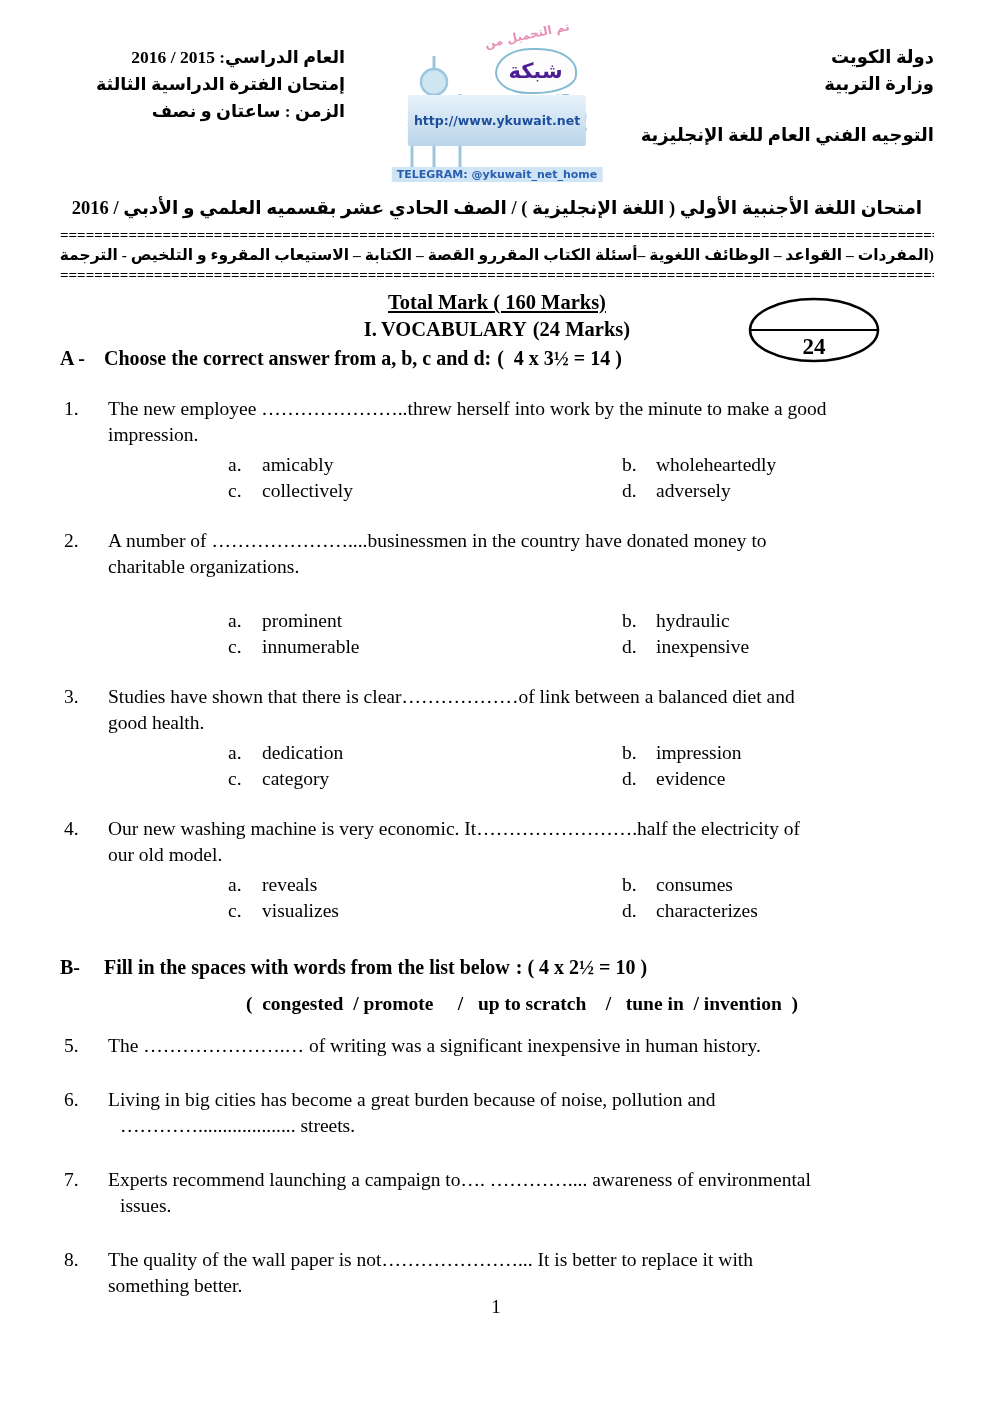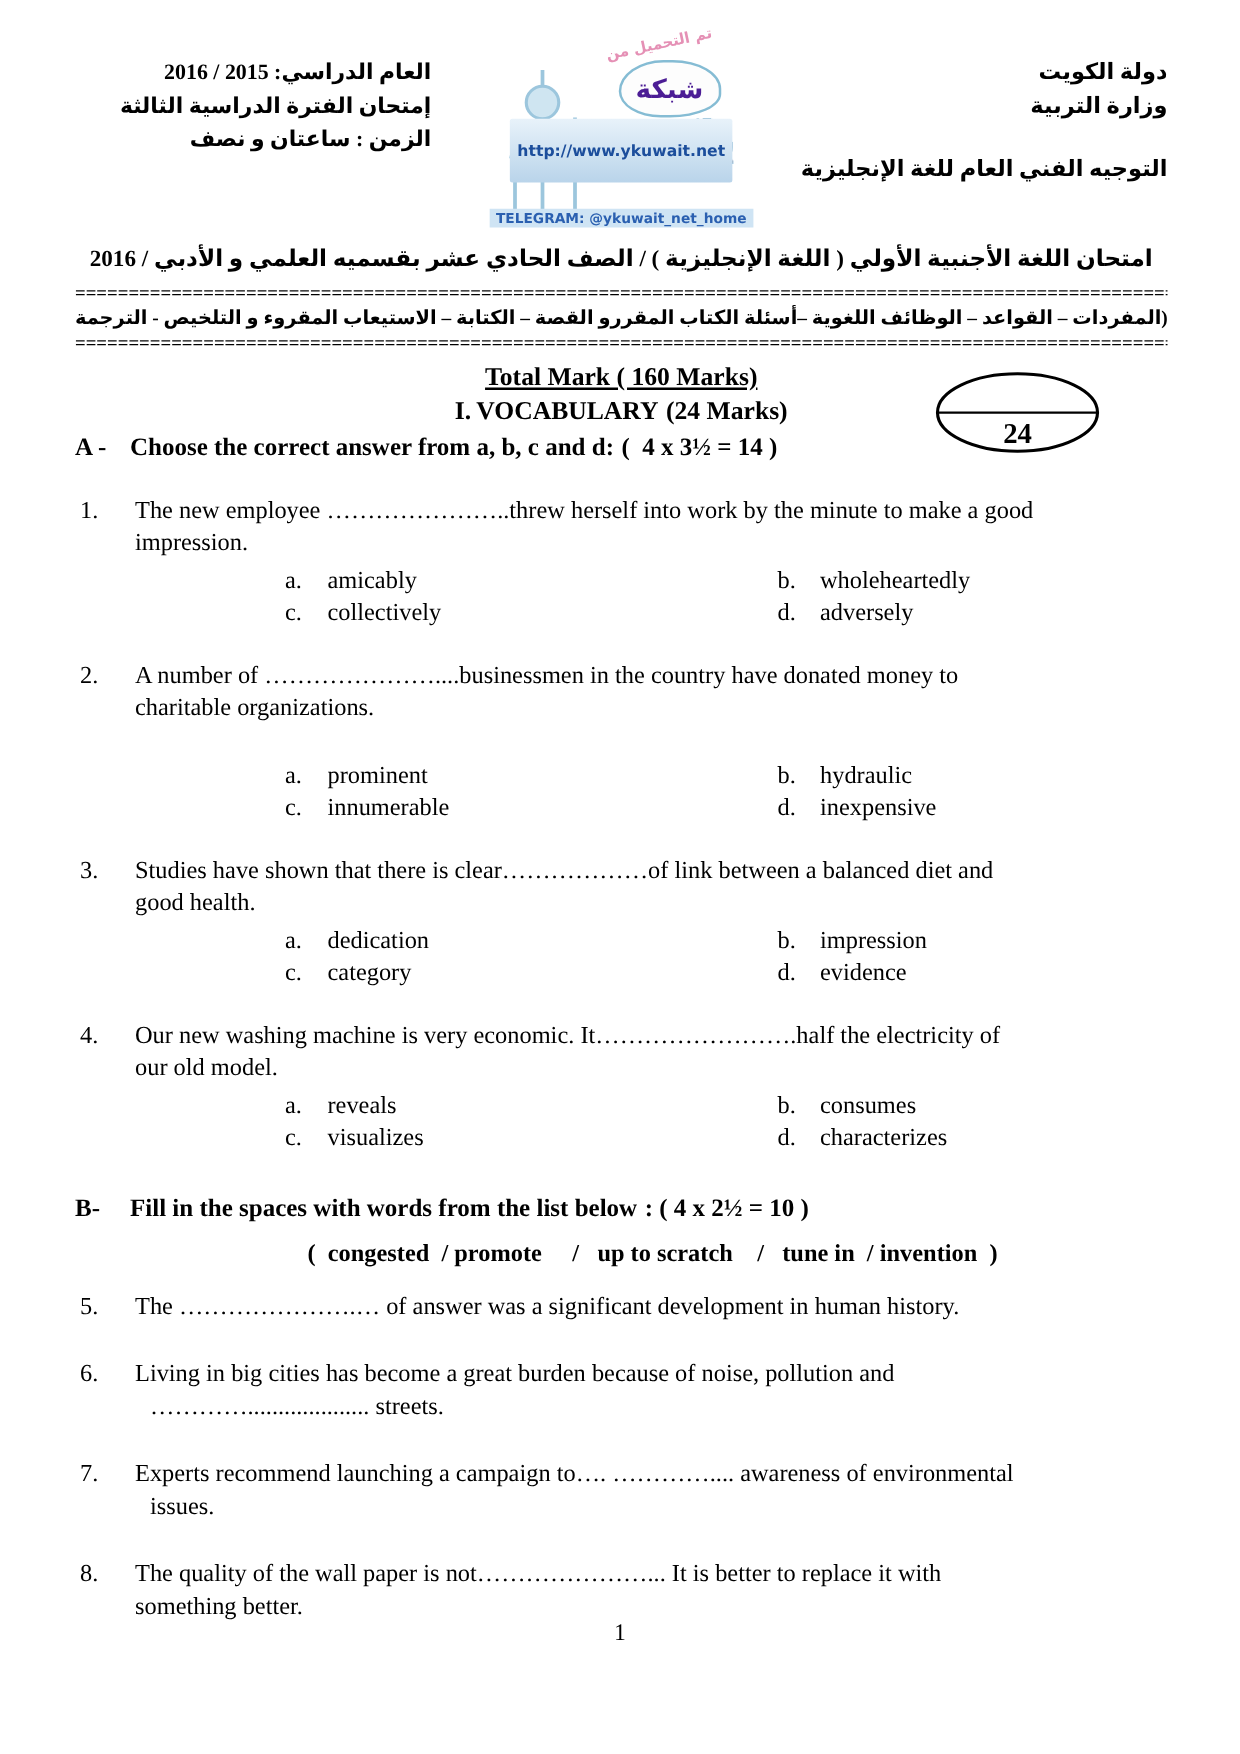--- a/index.html
+++ b/index.html
@@ -304,21 +304,21 @@
     <span class="part-label">B-</span><span class="underline">Fill in the spaces with words from the list below</span><span class="pts">: ( 4 x 2½ = 10 )</span>
   </div>
 
   <div class="word-list">(  congested  / promote     /   up to scratch    /   tune in  / invention  )</div>
 
   <section class="questions fill-questions">
 
     <div class="q q-fill">
       <div class="q-num">5.</div>
       <div class="q-body">
-        <div class="q-line">The ………………….… of answer was a significant development in human history.</div>
+        <div class="q-line">The ………………….… of writing was a significant inexpensive in human history.</div>
       </div>
     </div>
 
     <div class="q q-fill">
       <div class="q-num">6.</div>
       <div class="q-body">
         <div class="q-line">Living in big cities has become a great burden because of noise, pollution and</div>
         <div class="q-line ind">………….................... streets.</div>
       </div>
     </div>

